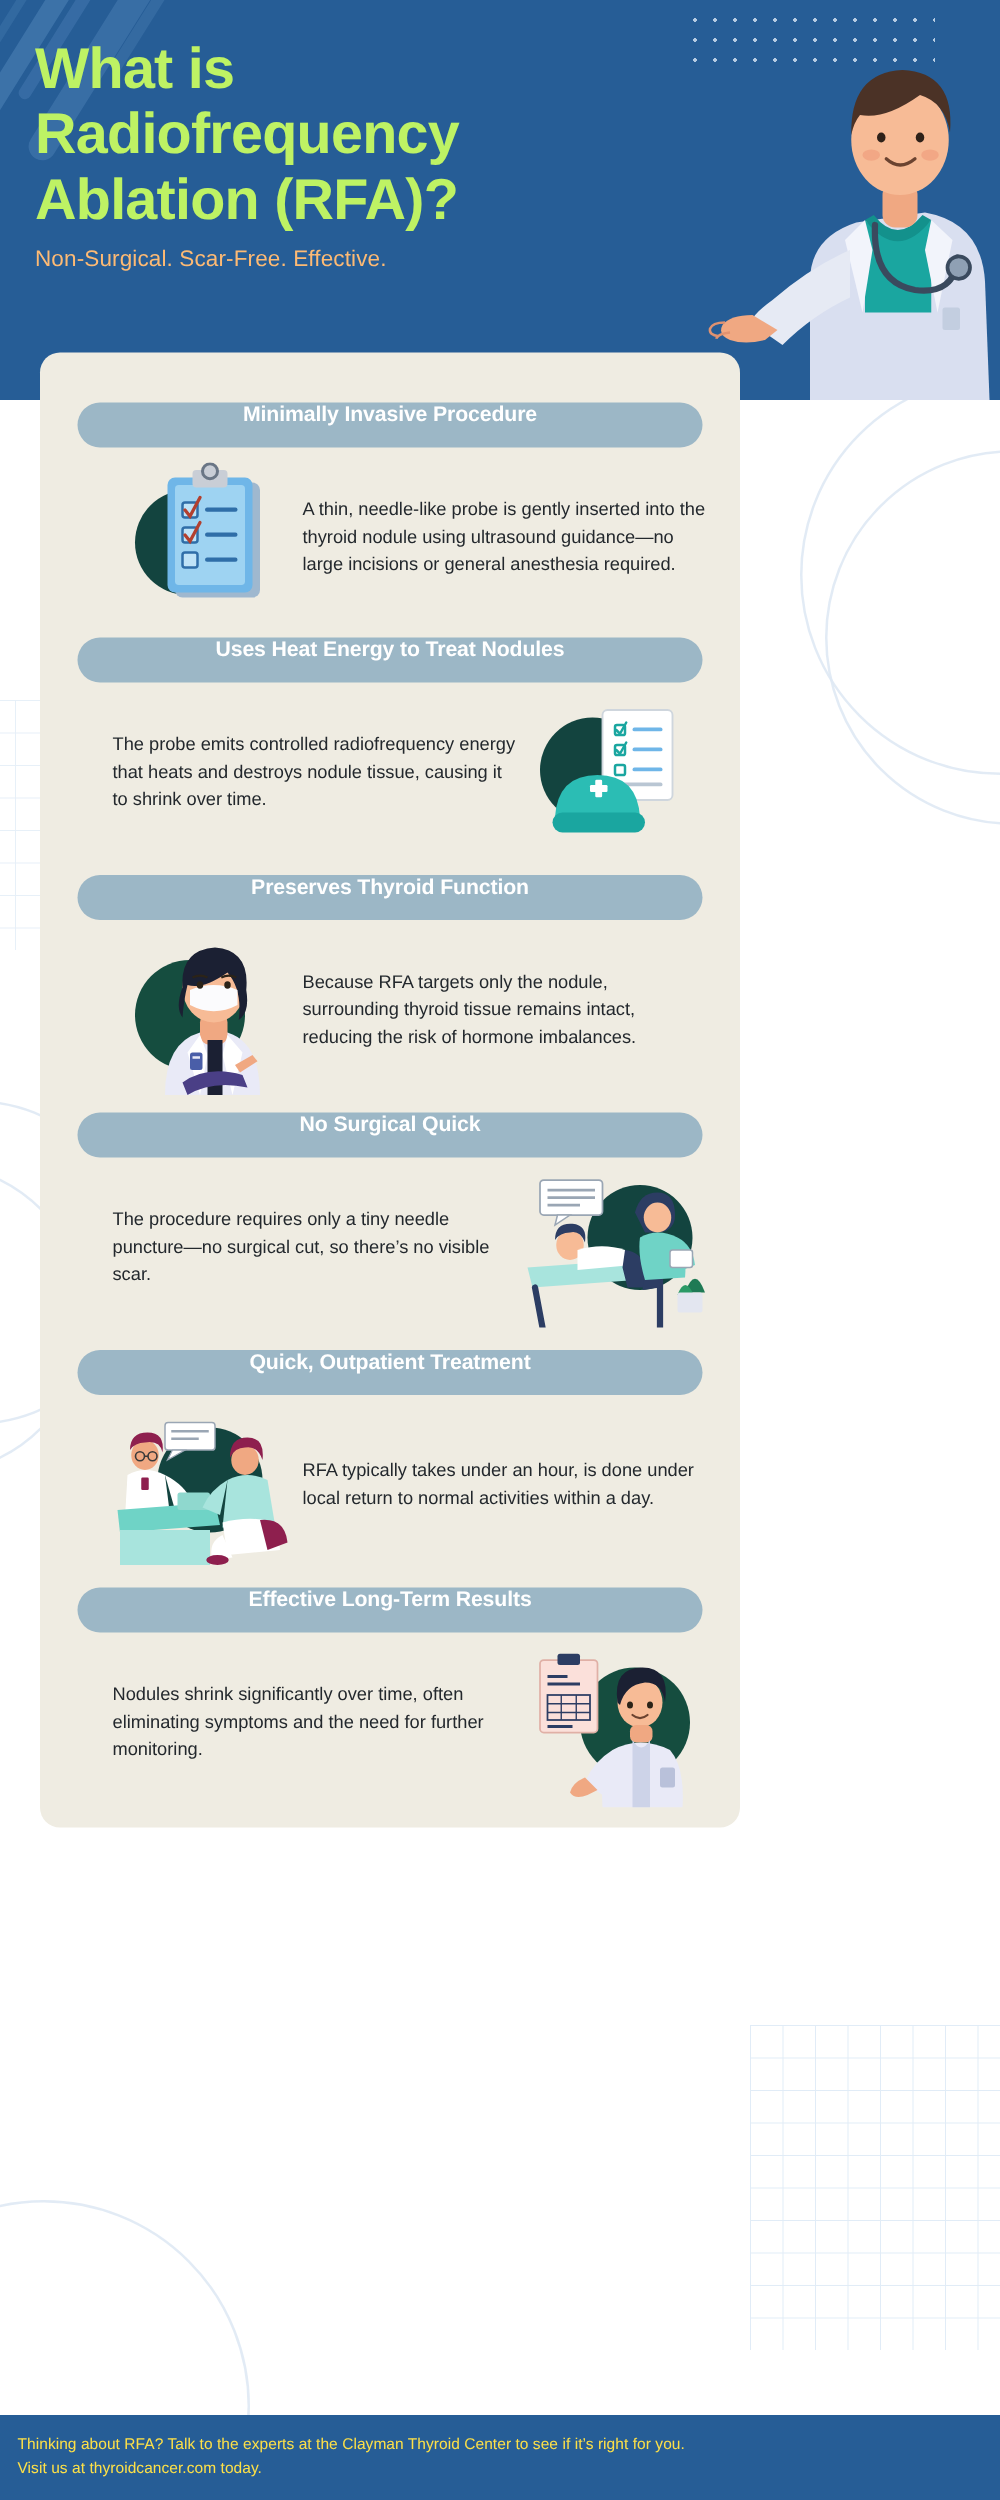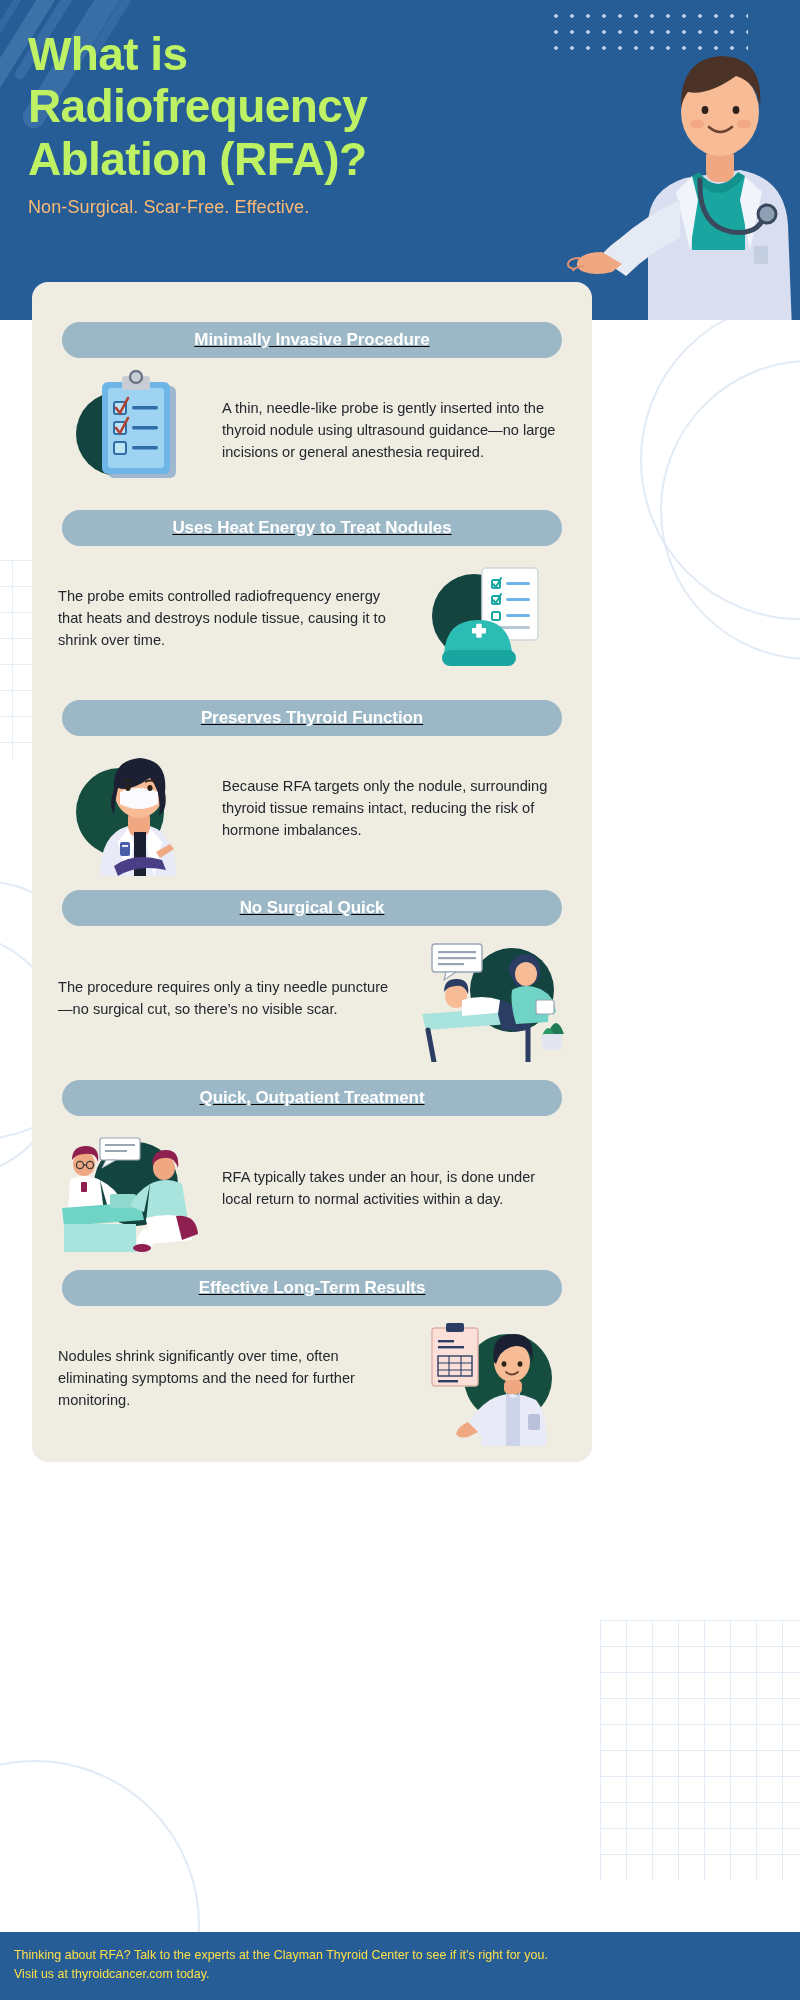--- a/index.html
+++ b/index.html
@@ -111,38 +111,38 @@
   }
 
   .section { position: absolute; left: 0; width: 560px; }
 
   .pill {
     margin: 0 30px;
     height: 36px;
     background: #9cb7c6;
     border-radius: 18px;
     display: flex;
-    align-items: center;
+    align-items: flex-start;
     justify-content: center;
-    text-decoration: underline;
   }
   .pill-label {
     color: #ffffff;
     font-size: 17px;
     font-weight: bold;
     letter-spacing: -0.1px;
     white-space: nowrap;
   }
 
   .row {
     display: flex;
     align-items: center;
     margin-top: 12px;
     padding: 0 26px;
-    gap: 14px;
+    gap: 2px;
+    margin-left: 32px;
   }
   .row.reverse { flex-direction: row-reverse; }
 
   .art {
     width: 150px;
     height: 120px;
     flex: 0 0 150px;
     position: relative;
   }
   .body-text {

